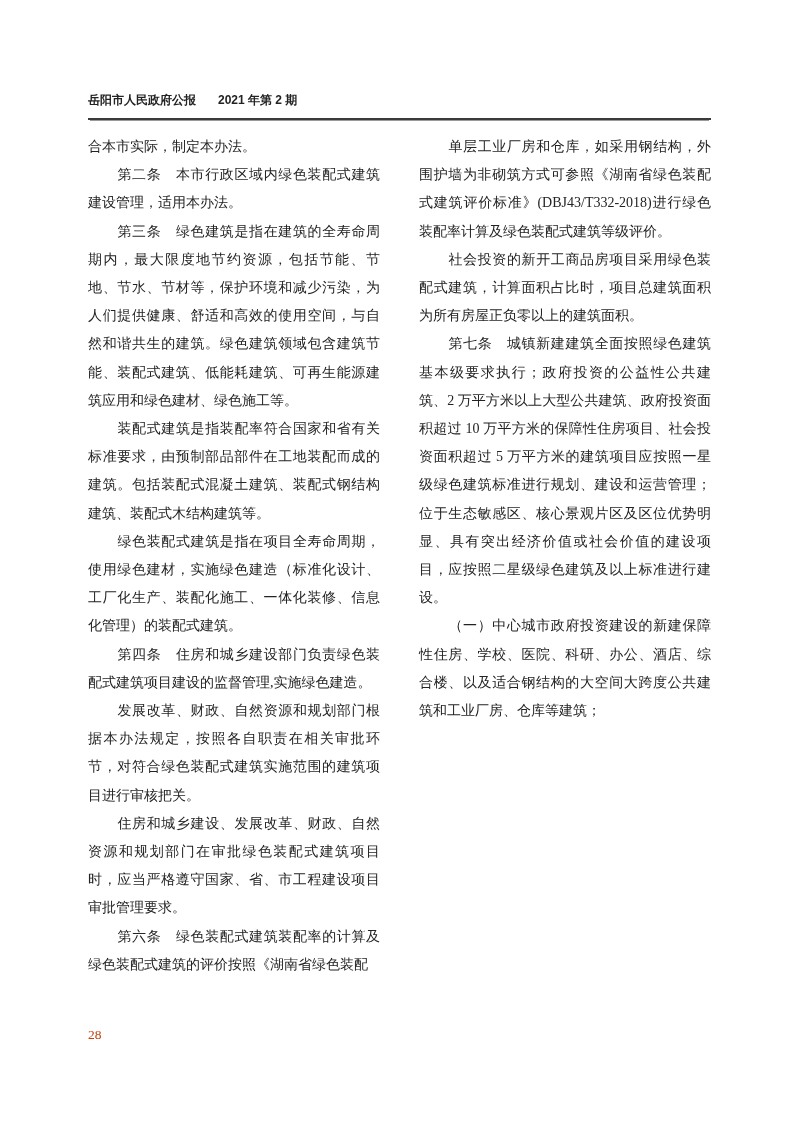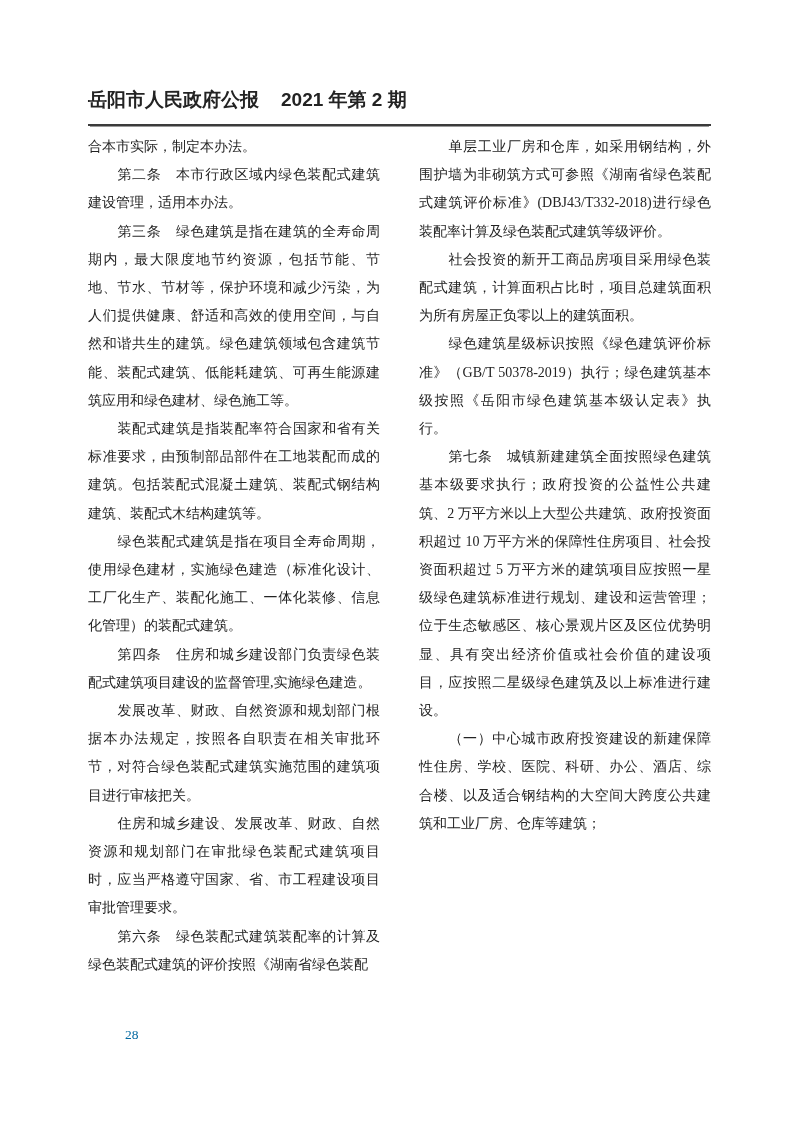--- a/index.html
+++ b/index.html
@@ -11,26 +11,26 @@
     background: #ffffff;
     color: #232323;
     font-family: "Liberation Serif", "DejaVu Serif", serif;
     overflow: hidden;
   }
   .page-header {
     position: absolute;
     top: 91px;
     left: 88px;
     width: 623px;
-    padding-bottom: 15px;
+    padding-bottom: 9px;
     border-bottom: 2px solid #3b3b3b;
     box-shadow: 0 3px 0 -2px #9a9a9a; 
     font-family: "Liberation Sans", "DejaVu Sans", sans-serif;
     font-weight: bold;
-    font-size: 19px;
+    font-size: 12px;
     line-height: 18px;
     white-space: nowrap;
   }
   .page-header .issue { margin-left: 22px; }
   .content {
     position: absolute;
     top: 133px;
     left: 88px;
     width: 623px;
     display: flex;
@@ -46,22 +46,21 @@
     text-indent: 2.1em;
     word-break: break-all;
   }
   .col p.cont { text-indent: 0; }
   .page-number {
     position: absolute;
     top: 1026px;
     left: 88px;
     font-size: 13.5px;
     line-height: 18px;
-    color: #0369a1;
-    margin-left: 37px;
+    color: #c2410c;
   }
 </style>
 </head>
 <body>
 
 <div class="sheet">
 
   <header class="page-header">
     <span class="journal-title">岳阳市人民政府公报</span><span class="issue">2021 年第 2 期</span>
   </header>
@@ -76,21 +75,20 @@
       <p>绿色装配式建筑是指在项目全寿命周期，使用绿色建材，实施绿色建造（标准化设计、工厂化生产、装配化施工、一体化装修、信息化管理）的装配式建筑。</p>
       <p>第四条　住房和城乡建设部门负责绿色装配式建筑项目建设的监督管理,实施绿色建造。</p>
       <p>发展改革、财政、自然资源和规划部门根据本办法规定，按照各自职责在相关审批环节，对符合绿色装配式建筑实施范围的建筑项目进行审核把关。</p>
       <p>住房和城乡建设、发展改革、财政、自然资源和规划部门在审批绿色装配式建筑项目时，应当严格遵守国家、省、市工程建设项目审批管理要求。</p>
       <p>第六条　绿色装配式建筑装配率的计算及绿色装配式建筑的评价按照《湖南省绿色装配</p>
     </div>
 
     <div class="col">
       <p>单层工业厂房和仓库，如采用钢结构，外围护墙为非砌筑方式可参照《湖南省绿色装配式建筑评价标准》(DBJ43/T332-2018)进行绿色装配率计算及绿色装配式建筑等级评价。</p>
       <p>社会投资的新开工商品房项目采用绿色装配式建筑，计算面积占比时，项目总建筑面积为所有房屋正负零以上的建筑面积。</p>
-      <p>绿色建筑星级标识按照《绿色建筑评价标准》（GB/T 50378-2019）执行；绿色建筑基本级按照《岳阳市绿色建筑基本级认定表》执行。</p>
       <p>第七条　城镇新建建筑全面按照绿色建筑基本级要求执行；政府投资的公益性公共建筑、2 万平方米以上大型公共建筑、政府投资面积超过 10 万平方米的保障性住房项目、社会投资面积超过 5 万平方米的建筑项目应按照一星级绿色建筑标准进行规划、建设和运营管理；位于生态敏感区、核心景观片区及区位优势明显、具有突出经济价值或社会价值的建设项目，应按照二星级绿色建筑及以上标准进行建设。</p>
       <p>（一）中心城市政府投资建设的新建保障性住房、学校、医院、科研、办公、酒店、综合楼、以及适合钢结构的大空间大跨度公共建筑和工业厂房、仓库等建筑；</p>
     </div>
 
   </main>
 
   <div class="page-number">28</div>
 
 </div>
 

